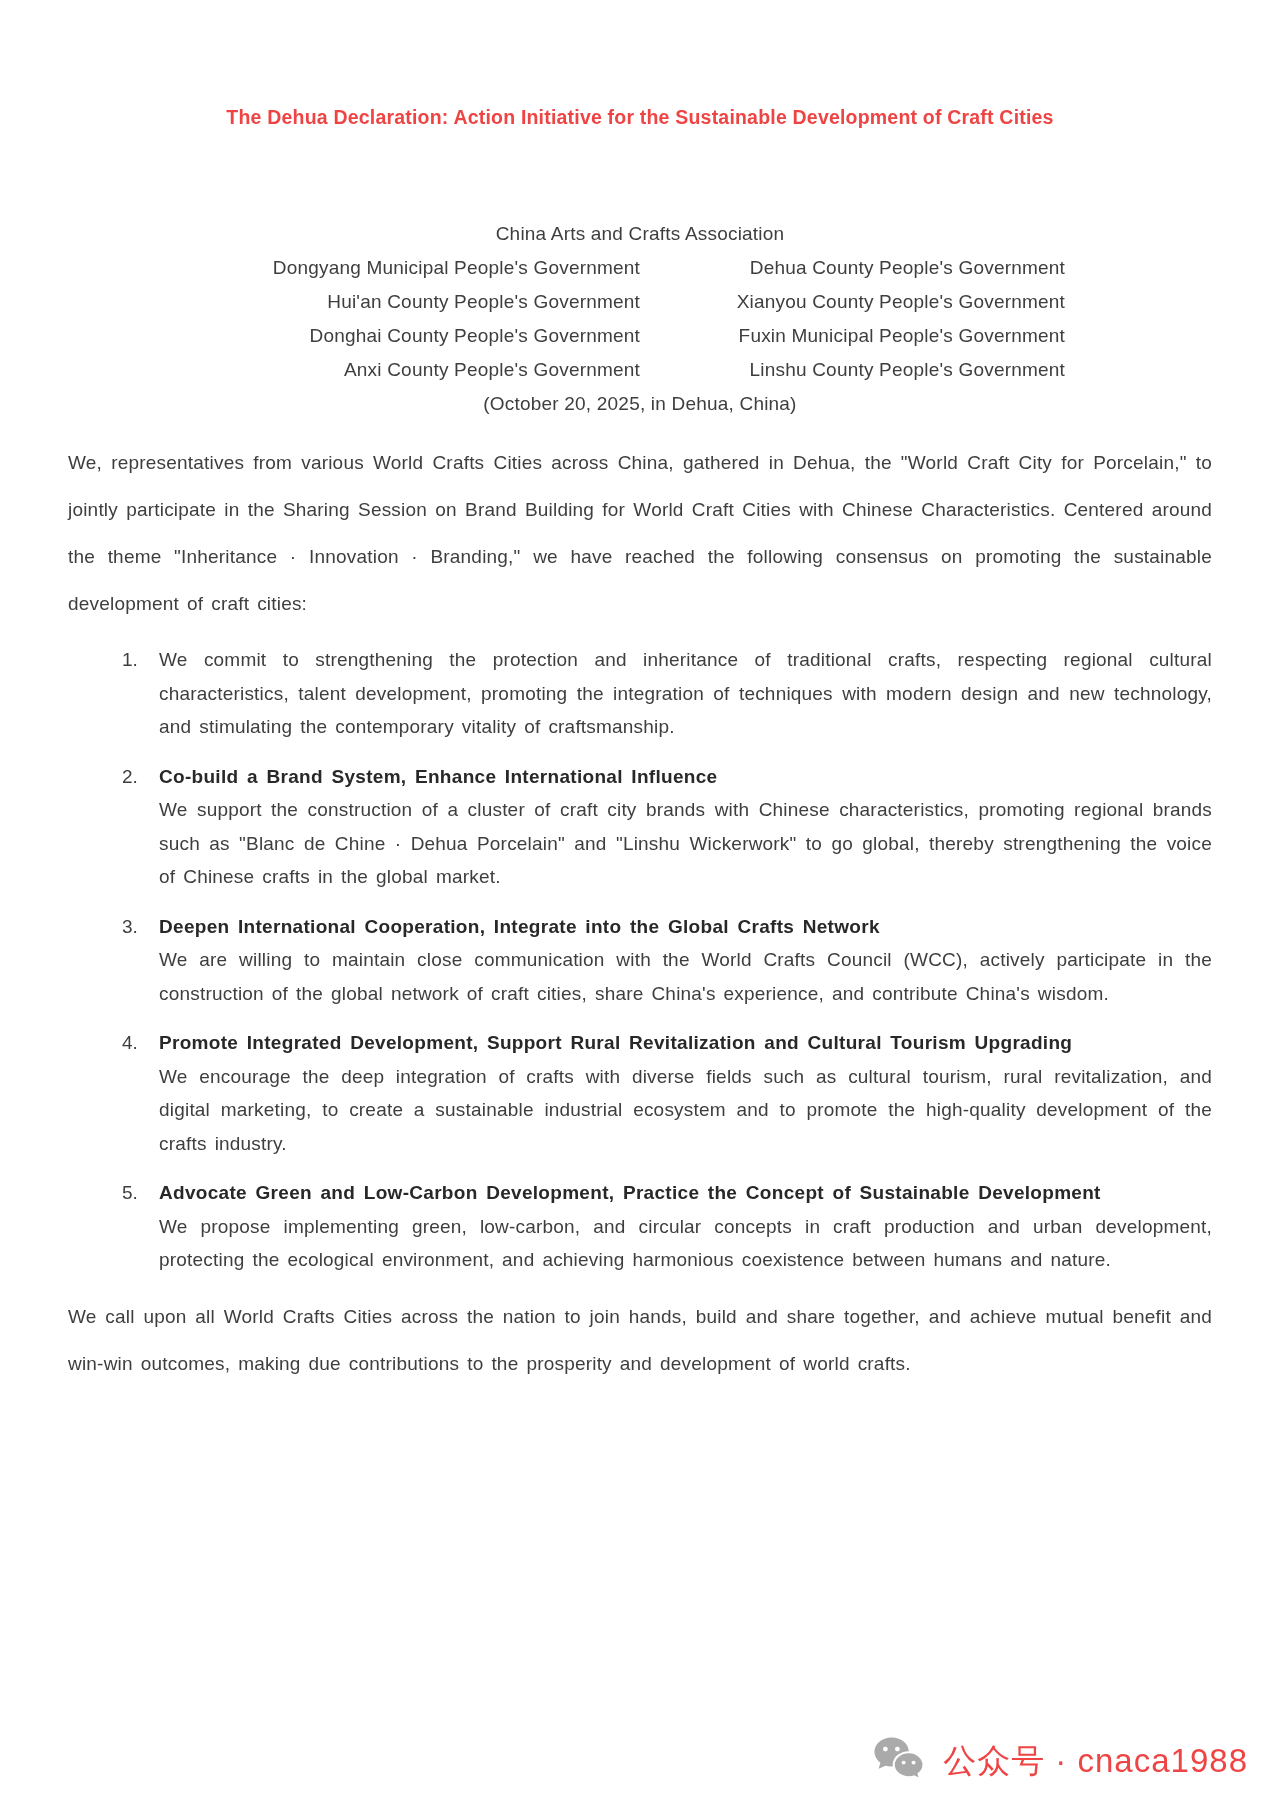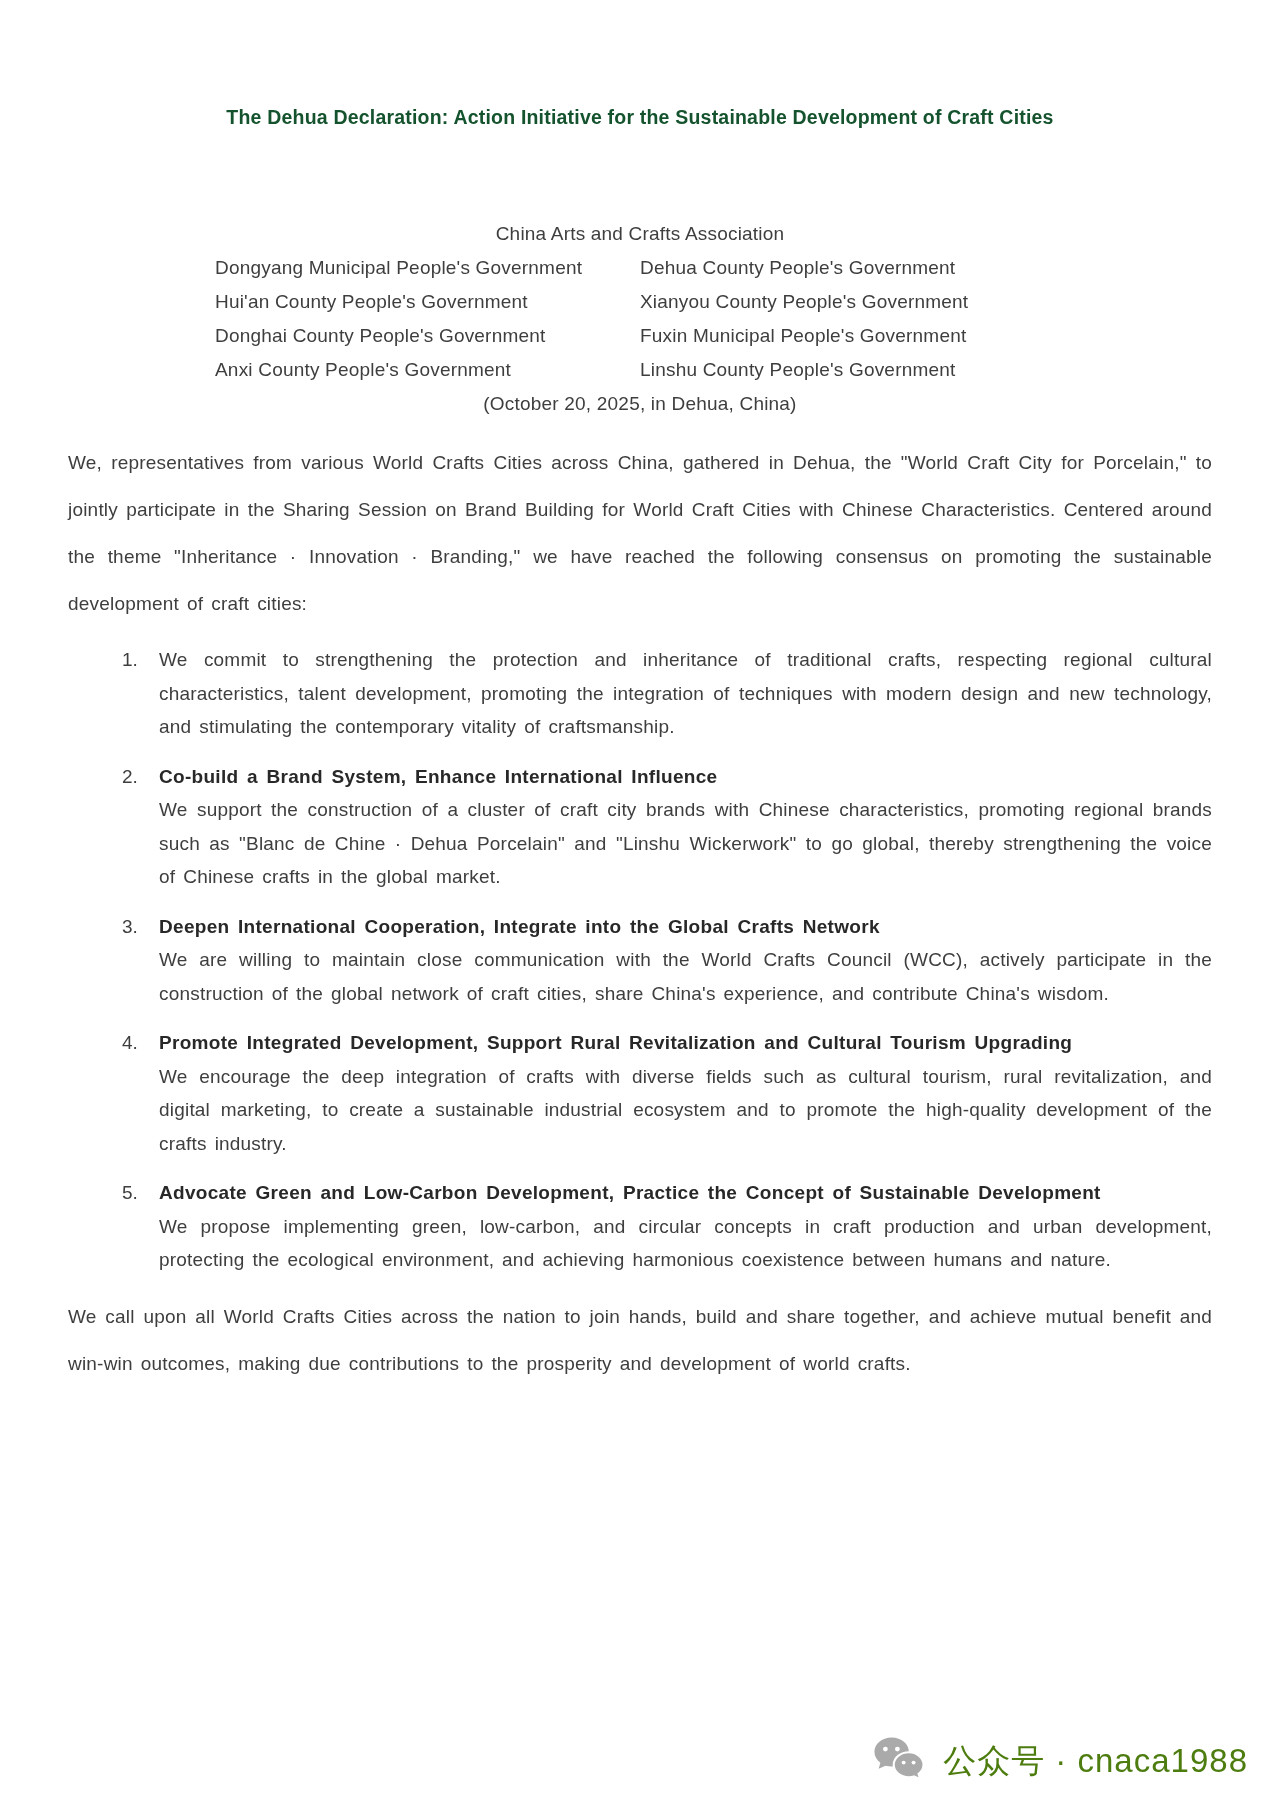--- a/index.html
+++ b/index.html
@@ -12,38 +12,38 @@
     color: #3e3e3e;
     overflow: hidden;
   }
   .content { padding: 104px 68px 0 68px; }
 
   .doc-title {
     margin: 0;
     text-align: center;
     font-size: 19.5px;
     font-weight: bold;
-    color: #14532d;
+    color: #ef4444;
     line-height: 26px;
     letter-spacing: 0.2px;
   }
 
   .association {
     text-align: center;
     font-size: 19px;
     line-height: 34px;
     margin-top: 87px;
     letter-spacing: 0.2px;
   }
 
   .signatories { width: 850px; margin: 0 auto; }
   .sign-row { display: flex; }
   .sign-cell {
     width: 50%;
-    text-align: left;
+    text-align: right;
     font-size: 19px;
     line-height: 34px;
     letter-spacing: 0.2px;
     white-space: nowrap;
   }
 
   .dateline {
     text-align: center;
     font-size: 19px;
     line-height: 34px;
@@ -88,21 +88,21 @@
   }
 
   .closing { margin-top: 16px; }
 
   .watermark {
     position: absolute;
     top: 1736px;
     right: 32px;
     display: flex;
     align-items: center;
-    color: #4d7c0f;
+    color: #ef4444;
     font-size: 33px;
     letter-spacing: 1px;
     line-height: 1;
   }
   .wm-icon-wrap { display: inline-flex; margin-right: 16px; }
   .wm-icon { width: 54px; height: 48px; display: block; }
 </style>
 </head>
 <body>
 

